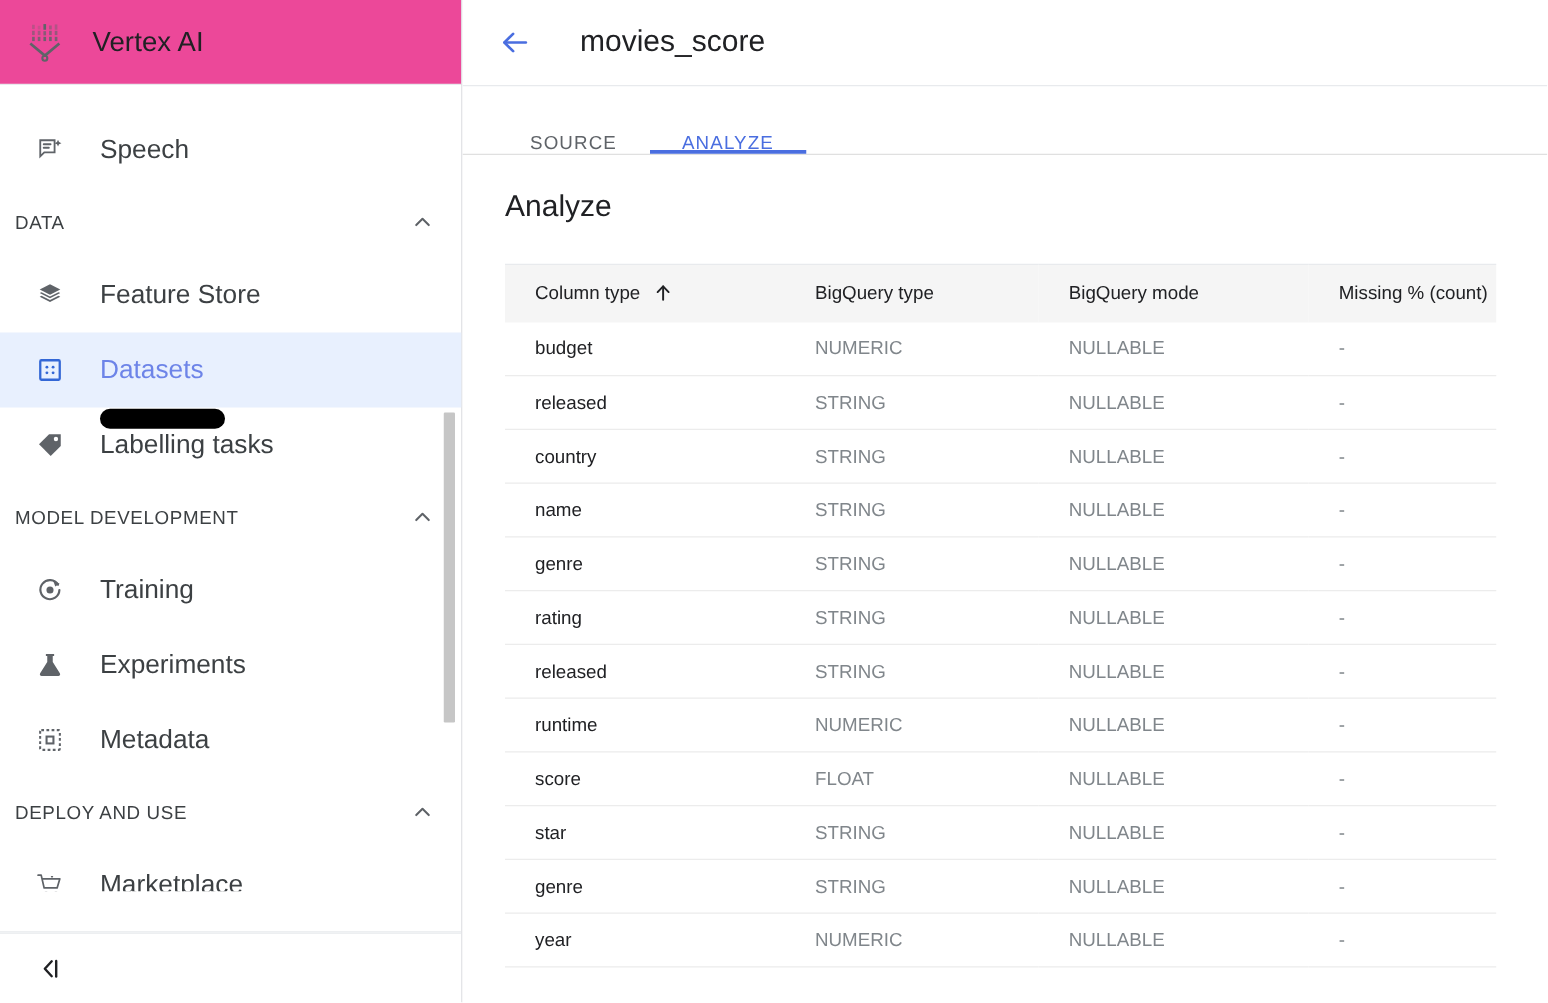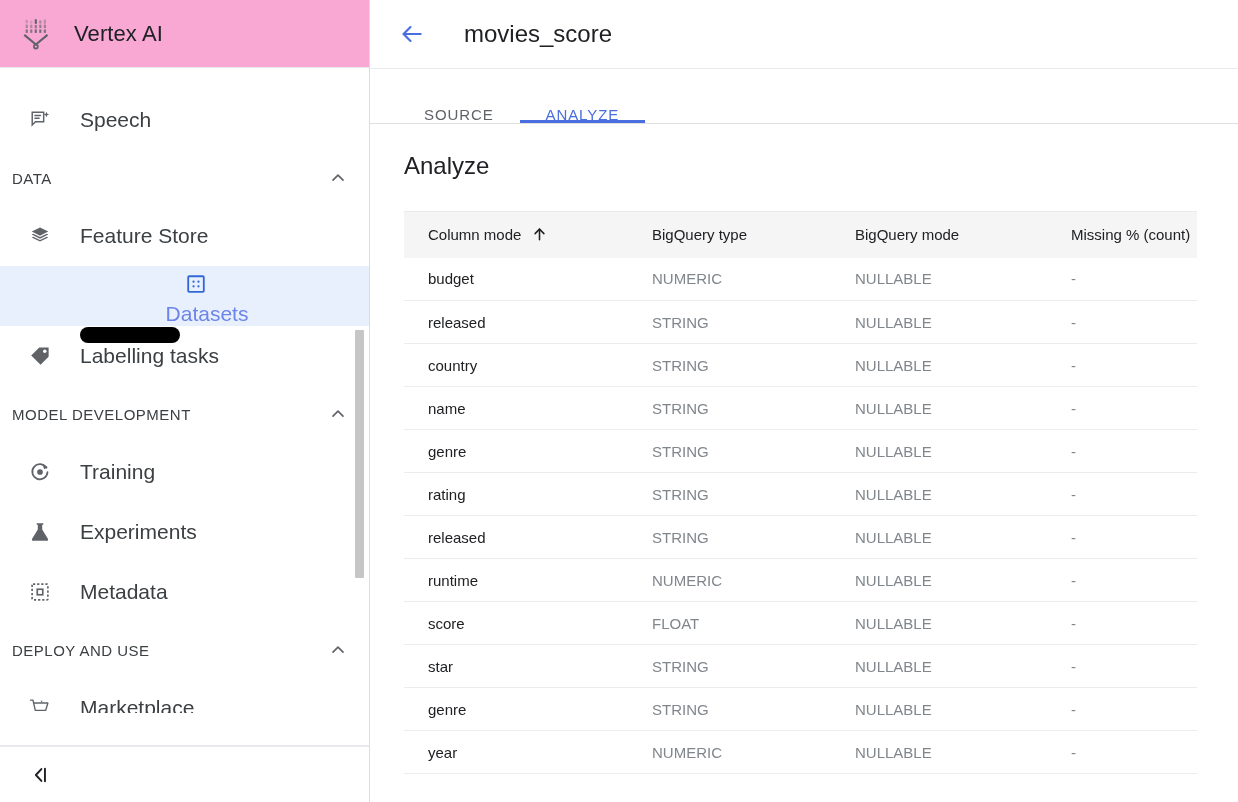--- a/index.html
+++ b/index.html
@@ -29,21 +29,21 @@
     flex: 0 0 370px;
     overflow: hidden;
   }
 
   .brand {
     height: 68px;
     display: flex;
     align-items: center;
     padding-left: 14px;
     border-bottom: 1px solid #e8eaed;
-    background: #f9a8d4;
+    background: #ec4899;
     position: relative;
     z-index: 5;
   }
   .brand-logo {
     width: 46px;
     height: 46px;
     display: flex;
     align-items: center;
     justify-content: center;
     flex: 0 0 46px;
@@ -86,21 +86,20 @@
     color: #5f6368;
   }
   .nav-item .lbl {
     margin-left: 22px;
     font-size: 21px;
     color: #3c4043;
     white-space: nowrap;
   }
   .nav-item.active {
     background: #e8f0fe;
-    flex-direction: column;
   }
   .nav-item.active .lbl { color: #6d84e8; }
   .nav-item.active .ico { color: #3367d6; }
 
   .nav-section {
     height: 56px;
     display: flex;
     align-items: center;
     justify-content: space-between;
     padding: 0 22px 0 12px;
@@ -479,21 +478,21 @@
         <colgroup>
           <col class="col-1">
             <col class="col-2">
             <col class="col-3">
             <col class="col-4">
         </colgroup>
         <thead>
           <tr>
             <th>
               <span class="thwrap">
-                <span>Column mode</span>
+                <span>Column type</span>
                 <span class="sort-arrow">
                   <svg width="17" height="17" viewBox="0 0 24 24" fill="none" stroke="#202124" stroke-width="2.2" stroke-linecap="round" stroke-linejoin="round">
                     <path d="M12 19.5 V4.6"></path>
                       <path d="M5.8 10.8 L12 4.4 L18.2 10.8"></path>
                   </svg>
                 </span>
               </span>
             </th>
             <th>
               <span>BigQuery type</span>

